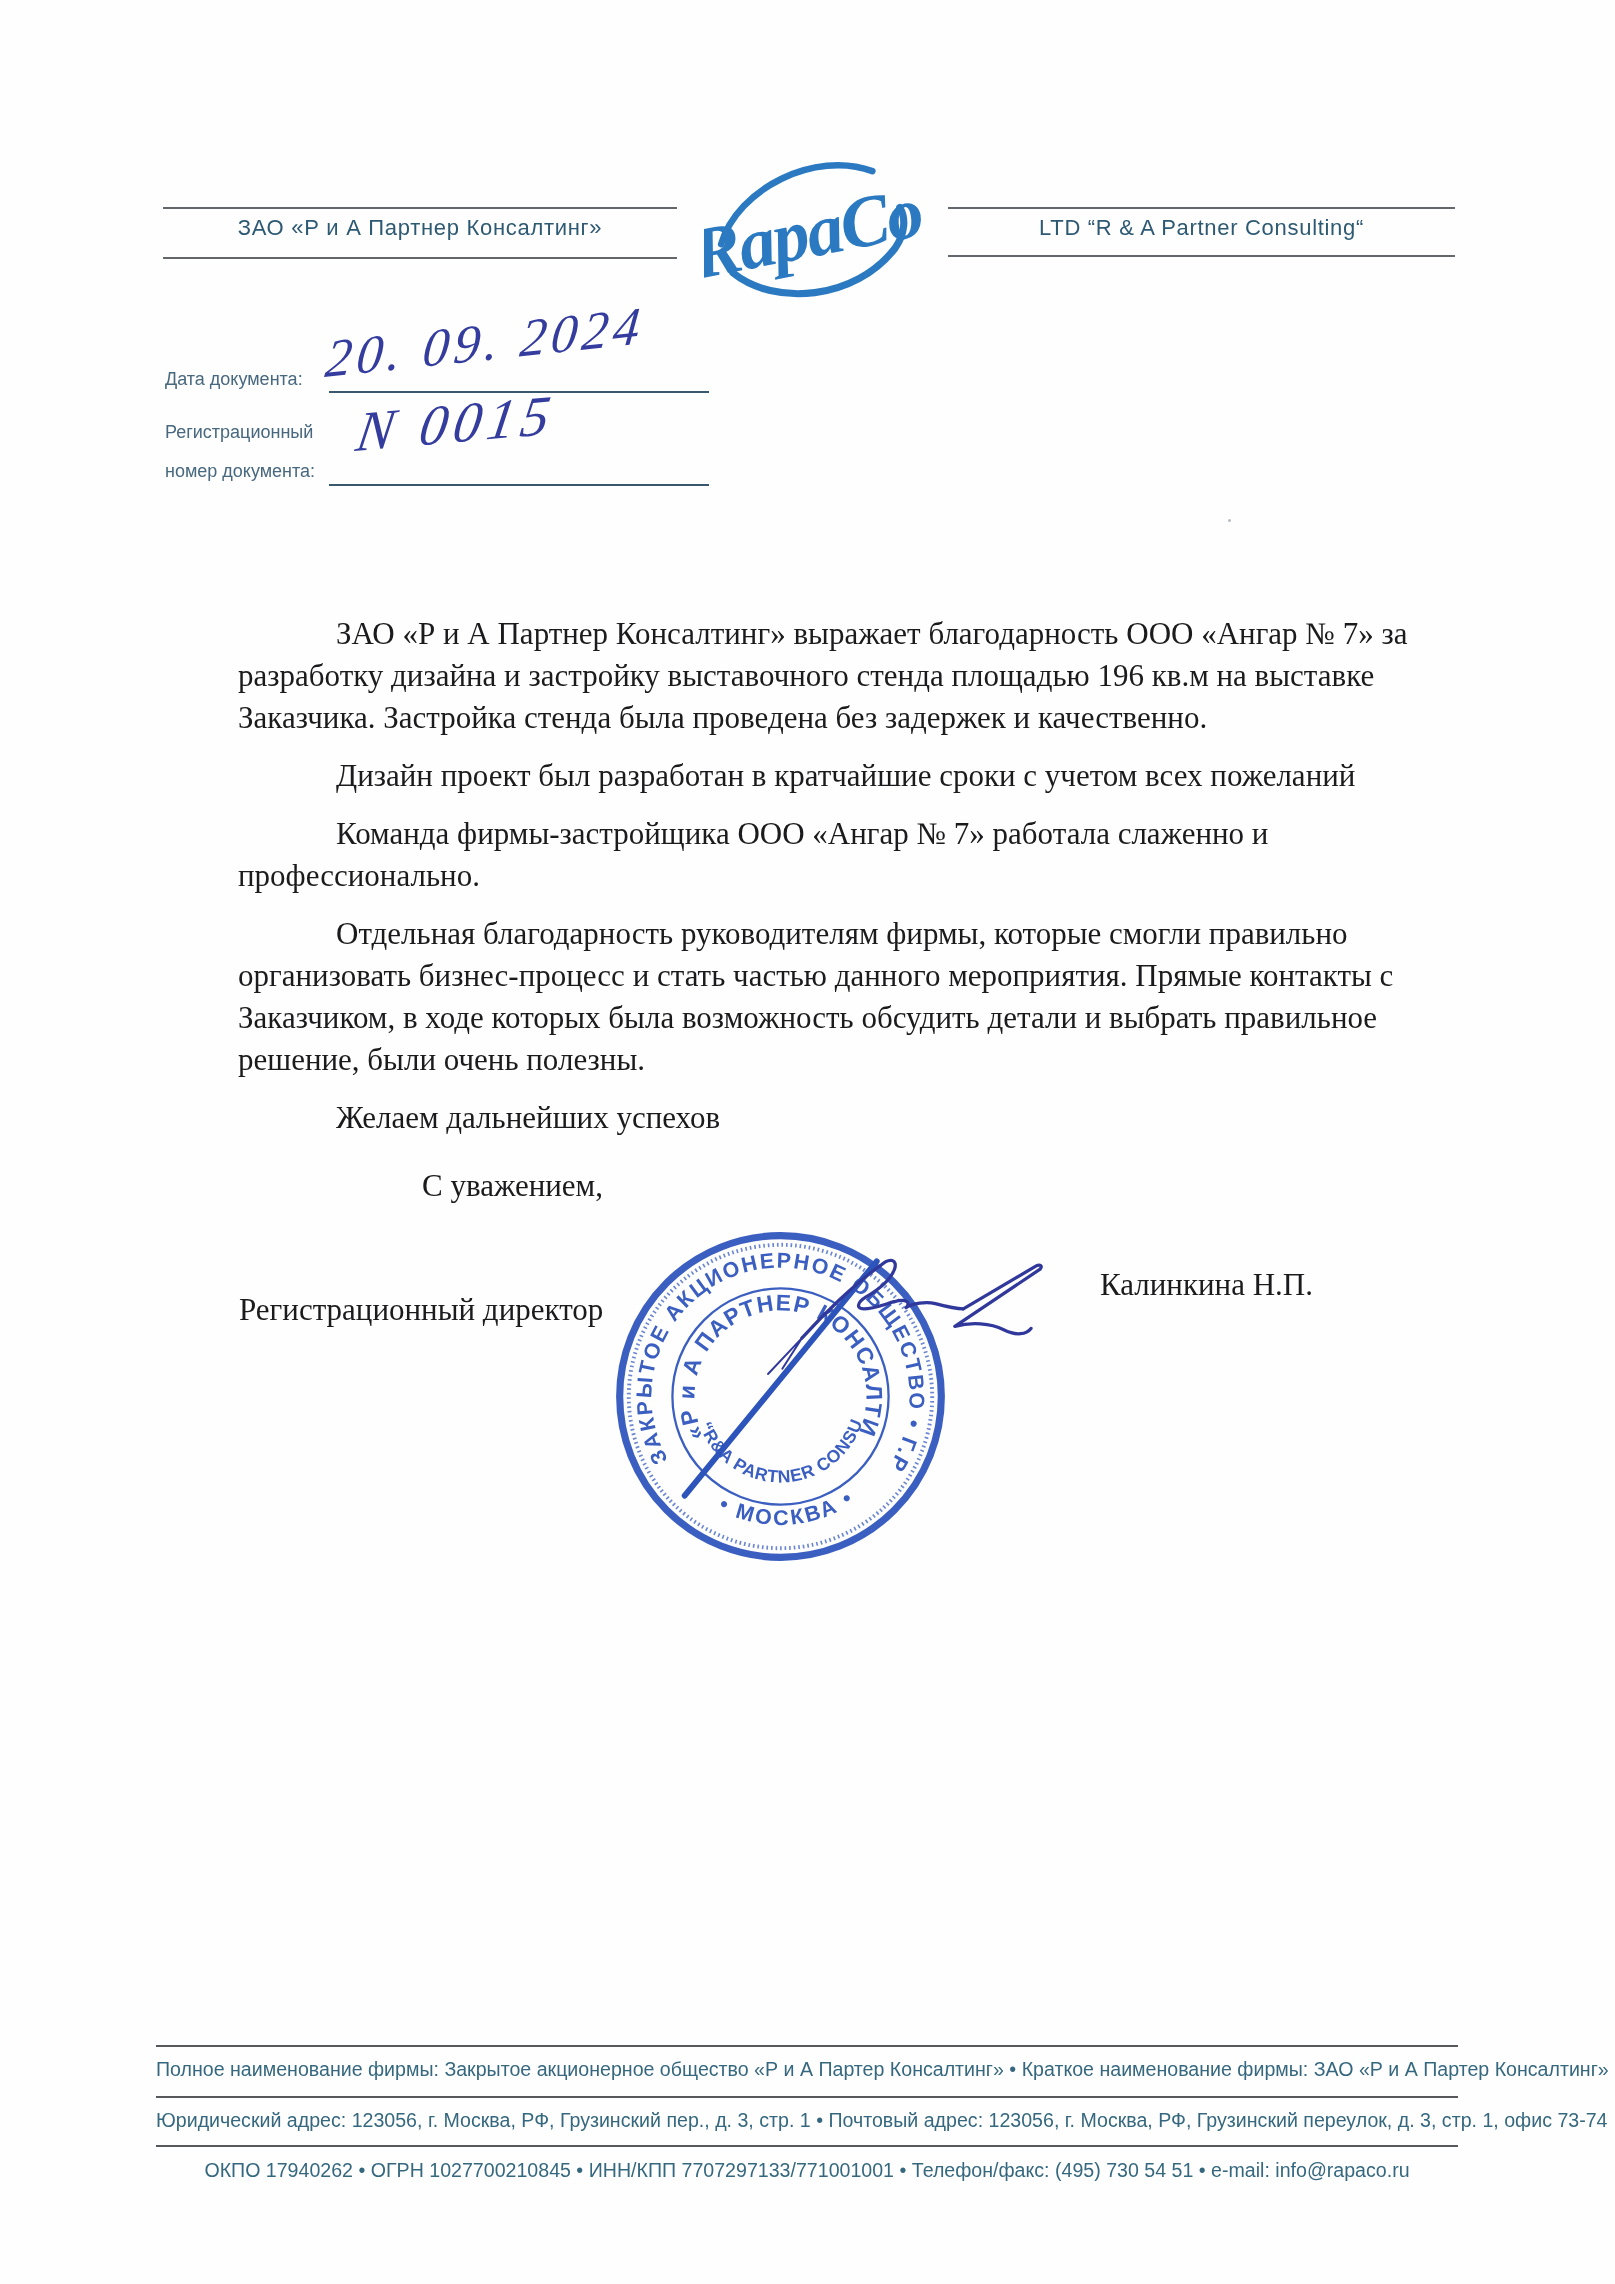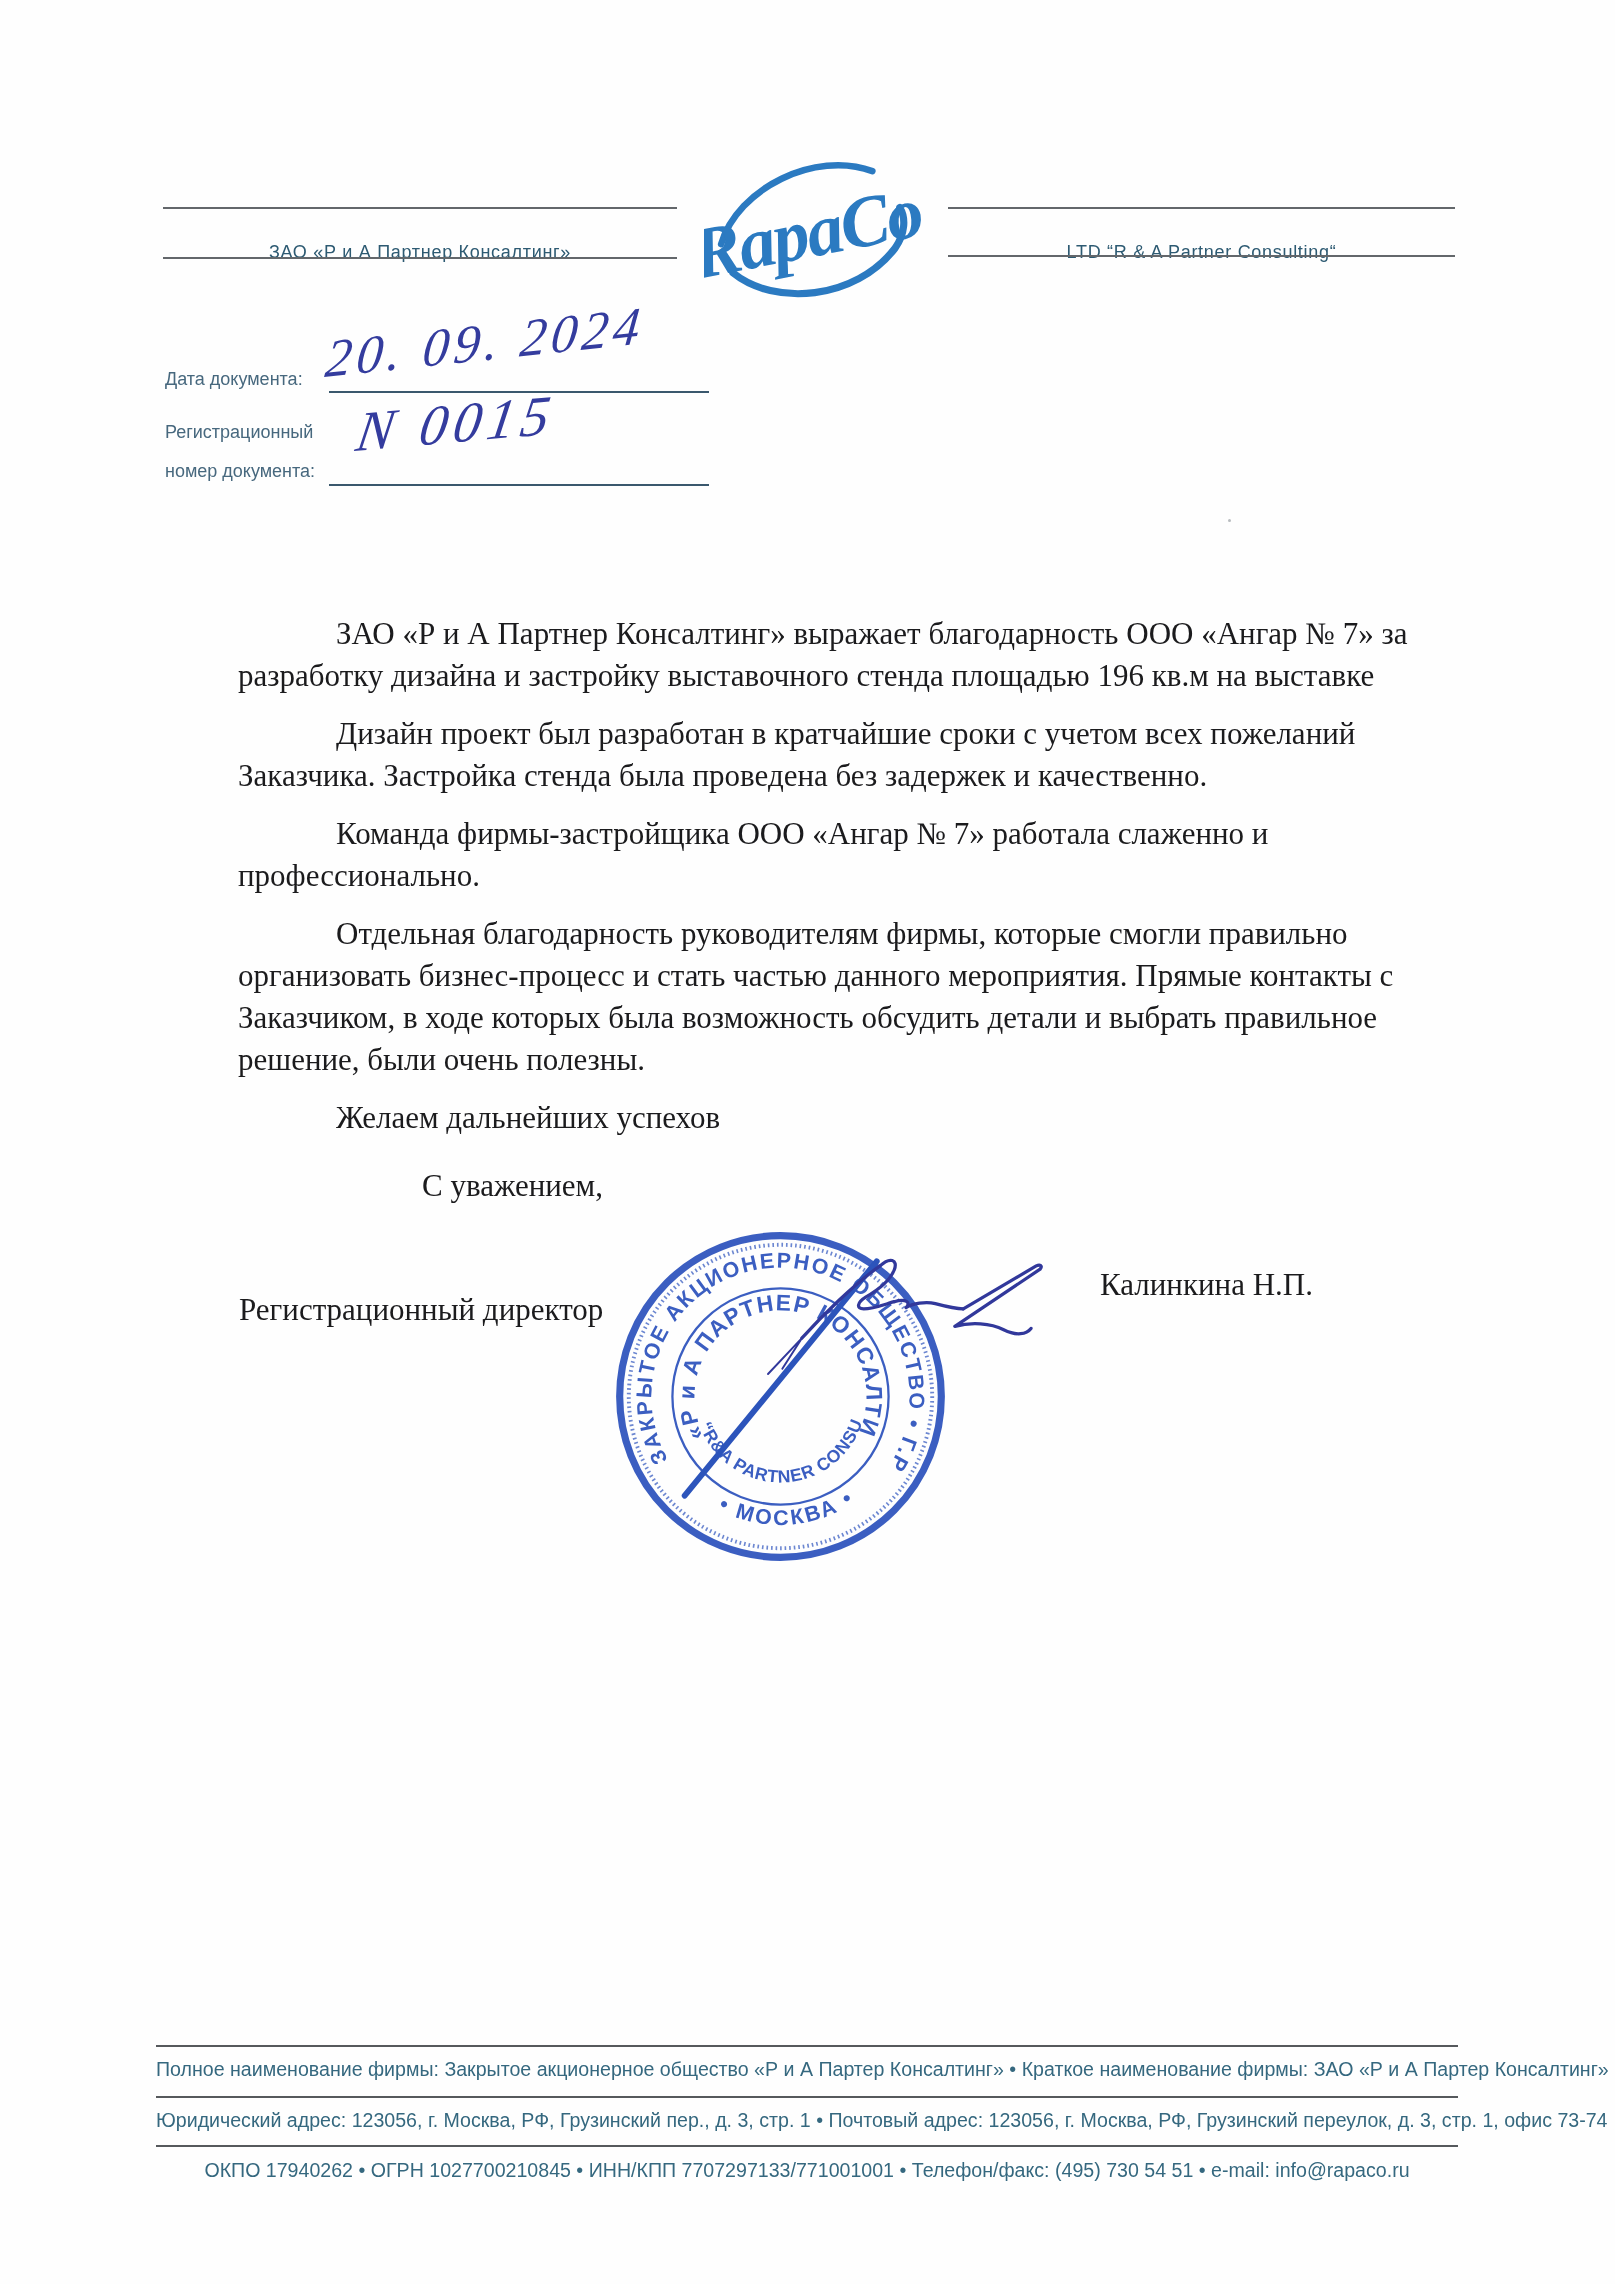--- a/index.html
+++ b/index.html
@@ -4,21 +4,21 @@
 <style>
   html,body{margin:0;padding:0;background:#e8e8e8;}
   .page{
     position:relative;width:1616px;height:2284px;background:#fefefe;
     font-family:"Liberation Serif",serif;color:#1b1b1d;overflow:hidden;
     box-shadow:0 0 13px rgba(0,0,0,.25);
   }
   
   .hline{position:absolute;height:2px;background:#63676b;}
   .org{position:absolute;font-family:"Liberation Sans",sans-serif;
-       color:#2d5a72;font-size:18px;letter-spacing:0.7px;text-align:center;white-space:nowrap;margin-top:27px;}
+       color:#2d5a72;font-size:22px;letter-spacing:0.7px;text-align:center;white-space:nowrap;}
   .logo{position:absolute;left:704px;top:145px;}
   
   .metalabel{position:absolute;font-family:"Liberation Sans",sans-serif;
        color:#47687e;font-size:18px;white-space:nowrap;}
   .metaline{position:absolute;height:2px;background:#3a586d;}
   .hand{position:absolute;font-family:"Liberation Serif",serif;font-style:italic;
        color:#343c9e;white-space:nowrap;}
   .hand-date{left:325px;top:312px;font-size:53px;letter-spacing:4.6px;
        transform:rotate(-6deg) skewX(-12deg);}
   .hand-reg{left:357px;top:391px;font-size:56px;letter-spacing:5.9px;
@@ -70,22 +70,22 @@
   <div class="metalabel" style="left:165px;top:422px;">Регистрационный</div>
   <div class="metalabel" style="left:165px;top:461px;">номер документа:</div>
   <div class="metaline" style="left:329px;top:484px;width:380px;"></div>
   <div class="hand hand-reg">N 0015</div>
 
   <div class="scan-dot"></div>
 
   <div class="body-block">
     <div class="bline indent">ЗАО «Р и А Партнер Консалтинг» выражает благодарность ООО «Ангар № 7»  за</div>
     <div class="bline">разработку дизайна и застройку  выставочного стенда площадью 196 кв.м на выставке</div>
+    <div class="bline">Заказчика. Застройка стенда была проведена без задержек и качественно.</div>
     <div class="bline indent">Дизайн проект был разработан в кратчайшие сроки с учетом всех пожеланий</div>
-    <div class="bline">Заказчика. Застройка стенда была проведена без задержек и качественно.</div>
     <div class="bline indent">Команда фирмы-застройщика ООО «Ангар № 7» работала слаженно и</div>
     <div class="bline">профессионально.</div>
     <div class="bline indent">Отдельная благодарность руководителям фирмы, которые смогли правильно</div>
     <div class="bline">организовать бизнес-процесс и  стать частью данного мероприятия. Прямые контакты с</div>
     <div class="bline">Заказчиком, в ходе которых была возможность обсудить детали и  выбрать правильное</div>
     <div class="bline">решение, были очень полезны.</div>
     <div class="bline indent">Желаем дальнейших успехов</div>
   </div>
 
   <div class="closing">С уважением,</div>

